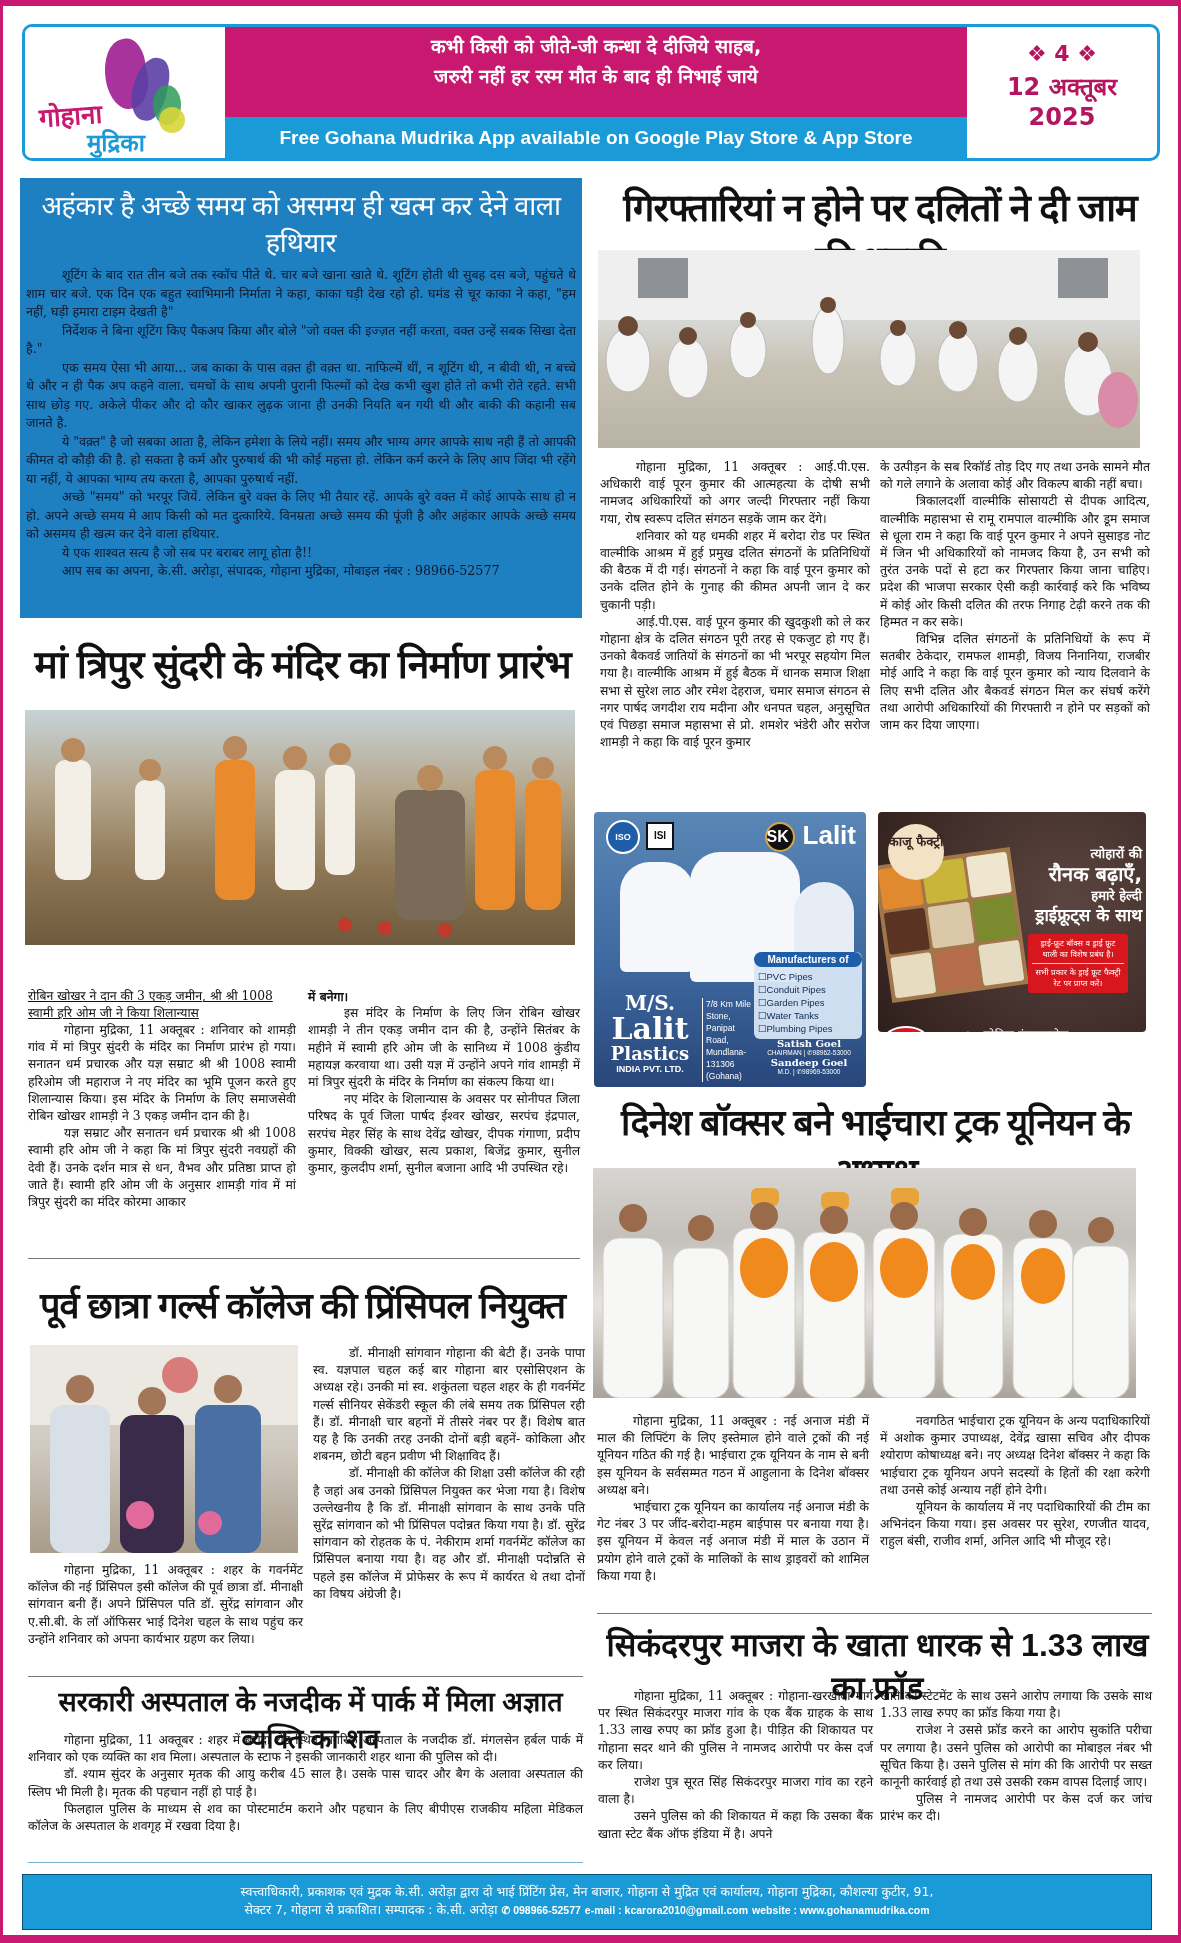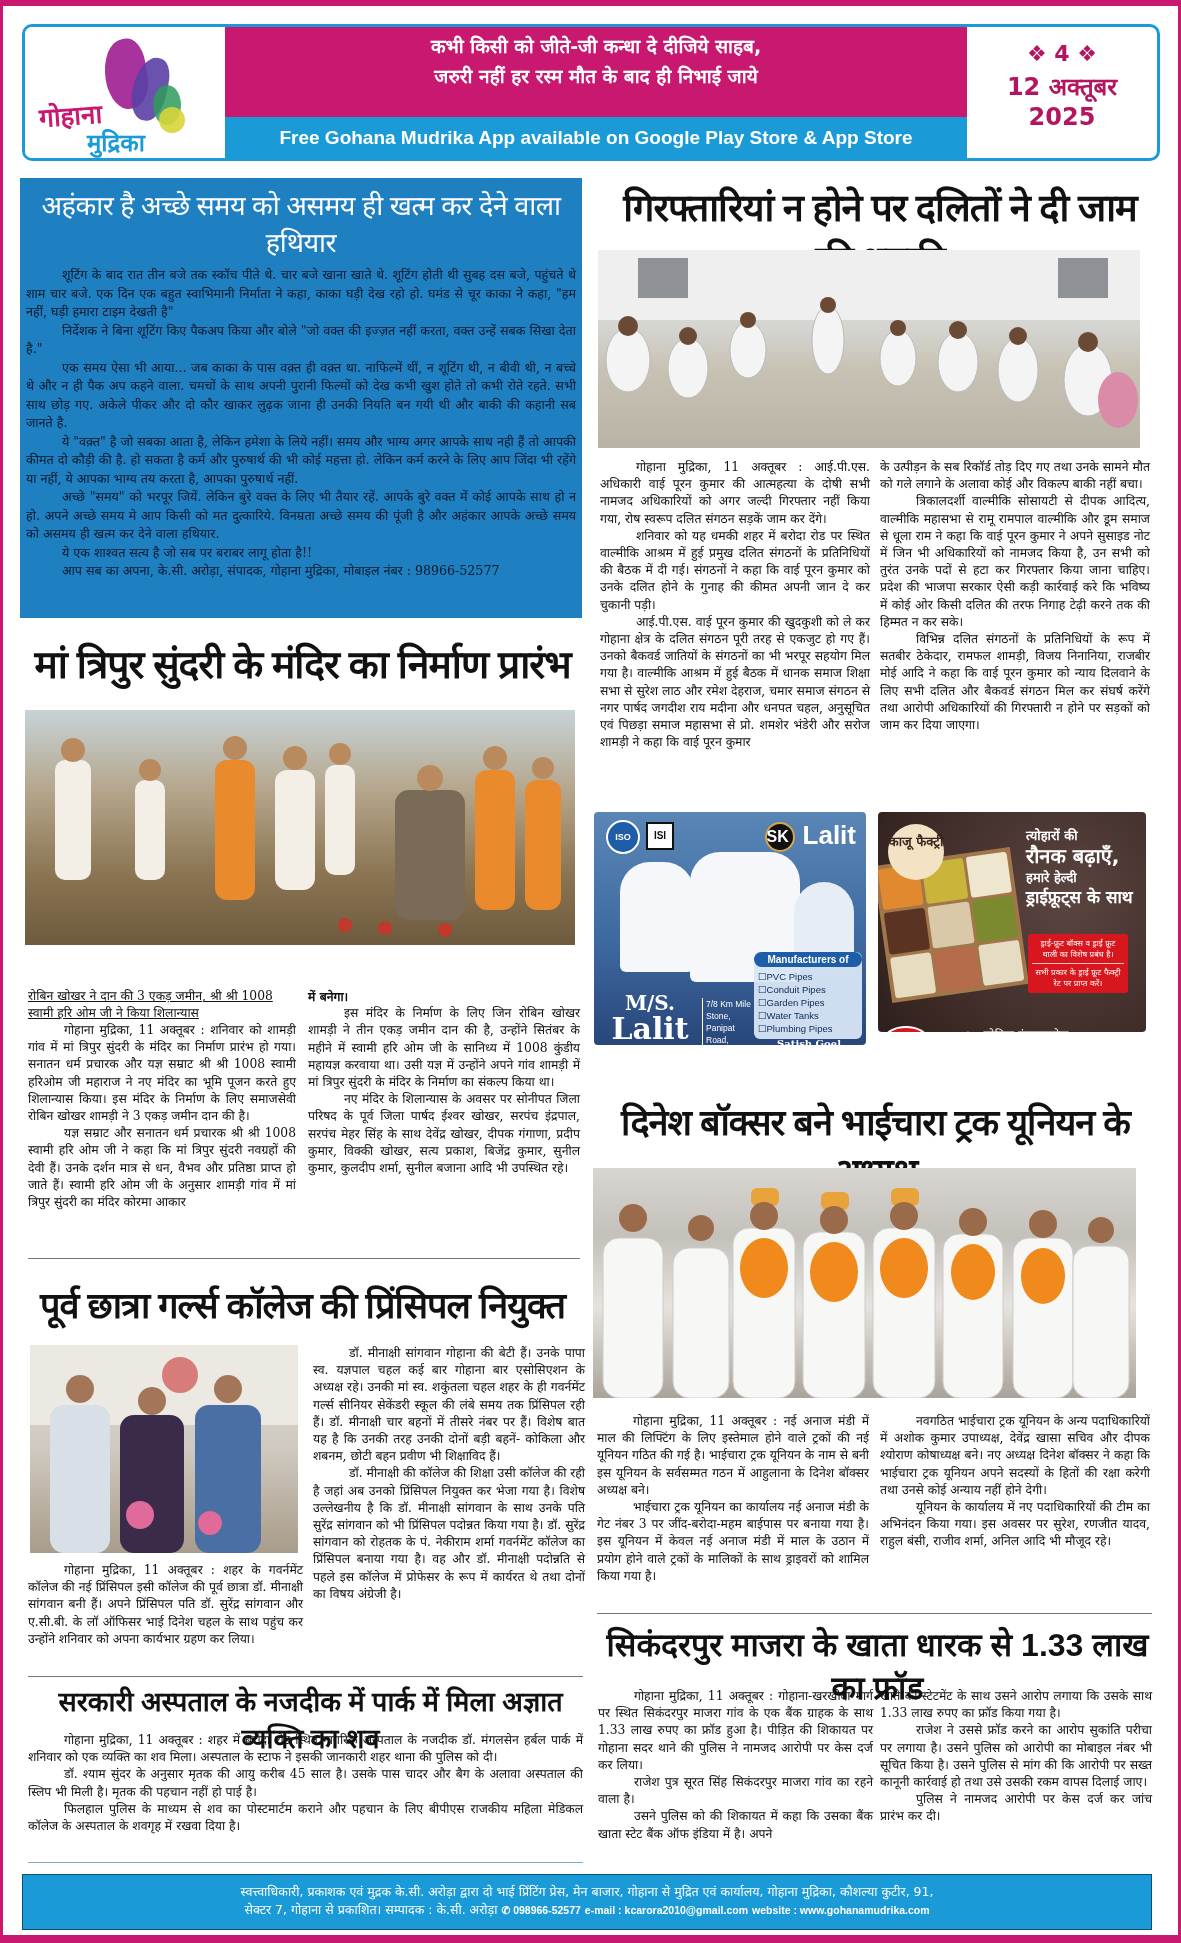--- a/index.html
+++ b/index.html
@@ -46,21 +46,21 @@
 
   
   .h-temple { position: absolute; left: 20px; top: 636px; width: 565px; font-size: 39px; text-align: center; }
   .photo-temple { left: 25px; top: 710px; width: 550px; height: 235px; background: linear-gradient(180deg,#c7d3d7 0%,#b4a58a 35%,#8a7452 70%,#6e5a3e 100%); }
   .temple-sub { position: absolute; left: 28px; top: 988px; width: 268px; font-size: 12.3px; line-height: 17.2px; text-decoration: underline; }
   .temple-c1 { position: absolute; left: 28px; top: 1022px; width: 268px; }
   .temple-c2 { position: absolute; left: 308px; top: 988px; width: 272px; }
   .temple-c2 p.first { text-indent: 0; font-weight: bold; }
 
   
-  .ad-lalit { position: absolute; left: 594px; top: 812px; width: 272px; height: 233px; background: linear-gradient(180deg,#5a86b6 0%,#3e69a0 55%,#28467a 100%); color: #fff; overflow: hidden; border-radius: 4px; }
+  .ad-lalit { position: absolute; left: 594px; top: 812px; width: 272px; height: 275px; background: linear-gradient(180deg,#5a86b6 0%,#3e69a0 55%,#28467a 100%); color: #fff; overflow: hidden; border-radius: 4px; }
   .ad-lalit .tank { position: absolute; background: #f5f7fa; border-radius: 30px 30px 6px 6px; }
   .ad-lalit .t1 { left: 26px; top: 50px; width: 74px; height: 110px; }
   .ad-lalit .t2 { left: 96px; top: 38px: ; top: 40px; width: 110px; height: 130px; }
   .ad-lalit .t3 { left: 200px; top: 70px; width: 60px; height: 80px; background: #e6edf5; }
   .ad-lalit .brand { position: absolute; right: 10px; top: 8px; font-family: "Liberation Sans", sans-serif; font-weight: bold; font-size: 26px; }
   .ad-lalit .sk { display: inline-block; width: 30px; height: 30px; border-radius: 50%; background: #111; border: 2px solid #d4a64a; font-size: 16px; line-height: 26px; text-align: left; vertical-align: middle; margin-right: 8px; }
   .ad-lalit .iso { position: absolute; left: 12px; top: 8px; width: 34px; height: 34px; border-radius: 50%; background: #1e5ea8; border: 2px solid #fff; font-size: 9px; text-align: center; line-height: 30px; font-weight: bold; font-family: "Liberation Sans", sans-serif; }
   .ad-lalit .isi { position: absolute; left: 52px; top: 10px; width: 28px; height: 28px; border: 2px solid #111; background: #fff; color: #111; font-size: 10px; text-align: center; line-height: 24px; font-family: "Liberation Sans", sans-serif; font-weight: bold; }
   .ad-lalit .mfr { position: absolute; left: 160px; top: 140px; width: 108px; background: rgba(215,230,245,.95); color: #0d2a52; border-radius: 6px; padding: 2px 4px 4px 4px; font-family: "Liberation Sans", sans-serif; }
   .ad-lalit .mfr .mt { background: #1e5ea8; color: #fff; font-weight: bold; font-size: 10px; text-align: center; border-radius: 8px; margin: -2px -4px 3px -4px; padding: 2px; }
@@ -73,21 +73,21 @@
   .ad-lalit .company .c4 { font-size: 9px; font-family: "Liberation Sans", sans-serif; }
   .ad-lalit .addr { position: absolute; left: 108px; top: 186px; width: 54px; font-size: 8.5px; line-height: 12px; font-family: "Liberation Sans", sans-serif; border-left: 1px solid #fff; padding-left: 3px; }
   .ad-lalit .people { position: absolute; left: 162px; top: 226px; width: 106px; text-align: center; font-family: "Liberation Sans", sans-serif; }
   .ad-lalit .people .n { font-weight: bold; font-size: 10px; font-family: "DejaVu Serif", serif; }
   .ad-lalit .people .r { font-size: 6.5px; }
 
   .ad-kaju { position: absolute; left: 878px; top: 812px; width: 268px; height: 220px; background: radial-gradient(circle at 70% 40%,#5b4540 0%,#3d2a26 70%,#2e1f1c 100%); color: #fff; overflow: hidden; border-radius: 4px; }
   .ad-kaju .box { position: absolute; left: 4px; top: 44px; width: 138px; height: 138px; background: #a0764a; transform: rotate(-8deg); display: grid; grid-template-columns: repeat(3,1fr); gap: 3px; padding: 4px; }
   .ad-kaju .box span { border-radius: 3px; }
   .ad-kaju .badge { position: absolute; left: 10px; top: 12px; width: 56px; height: 56px; border-radius: 50%; background: #f3e2c4; color: #3a2520; font-size: 13px; line-height: 16px; text-align: center; padding-top: 10px; font-family: "DejaVu Sans", sans-serif; font-weight: bold; }
-  .ad-kaju .tag { position: absolute; left: 148px; top: 14px; width: 116px; text-align: left; font-family: "DejaVu Sans", sans-serif; font-weight: bold; }
+  .ad-kaju .tag { position: absolute; left: 148px; top: 32px; width: 116px; text-align: right; font-family: "DejaVu Sans", sans-serif; font-weight: bold; }
   .ad-kaju .tag .l1 { font-size: 13px; }
   .ad-kaju .tag .l2 { font-size: 20px; line-height: 24px; }
   .ad-kaju .tag .l3 { font-size: 13px; }
   .ad-kaju .tag .l4 { font-size: 17px; line-height: 22px; }
   .ad-kaju .offer { position: absolute; left: 150px; top: 122px; width: 100px; background: #d8161d; font-size: 8px; line-height: 11px; text-align: center; padding: 4px; border-radius: 3px; font-family: "DejaVu Sans", sans-serif; }
   .ad-kaju .offer hr { border: 0; border-top: 1px solid #ffbcbc; margin: 3px 0; }
   .ad-kaju .rle { position: absolute; left: 6px; top: 214px; width: 44px; height: 26px; border-radius: 50%; background: #d8161d; border: 2px solid #fff; font-family: "DejaVu Serif", serif; font-weight: bold; font-size: 13px; text-align: center; line-height: 22px; }
   .ad-kaju .firm { position: absolute; left: 54px; top: 210px; font-family: "DejaVu Sans", sans-serif; }
   .ad-kaju .firm .f1 { font-size: 22px; font-weight: bold; display: inline-block; }
   .ad-kaju .firm .f2 { font-size: 12px; display: inline-block; vertical-align: top; margin-top: 4px; }

